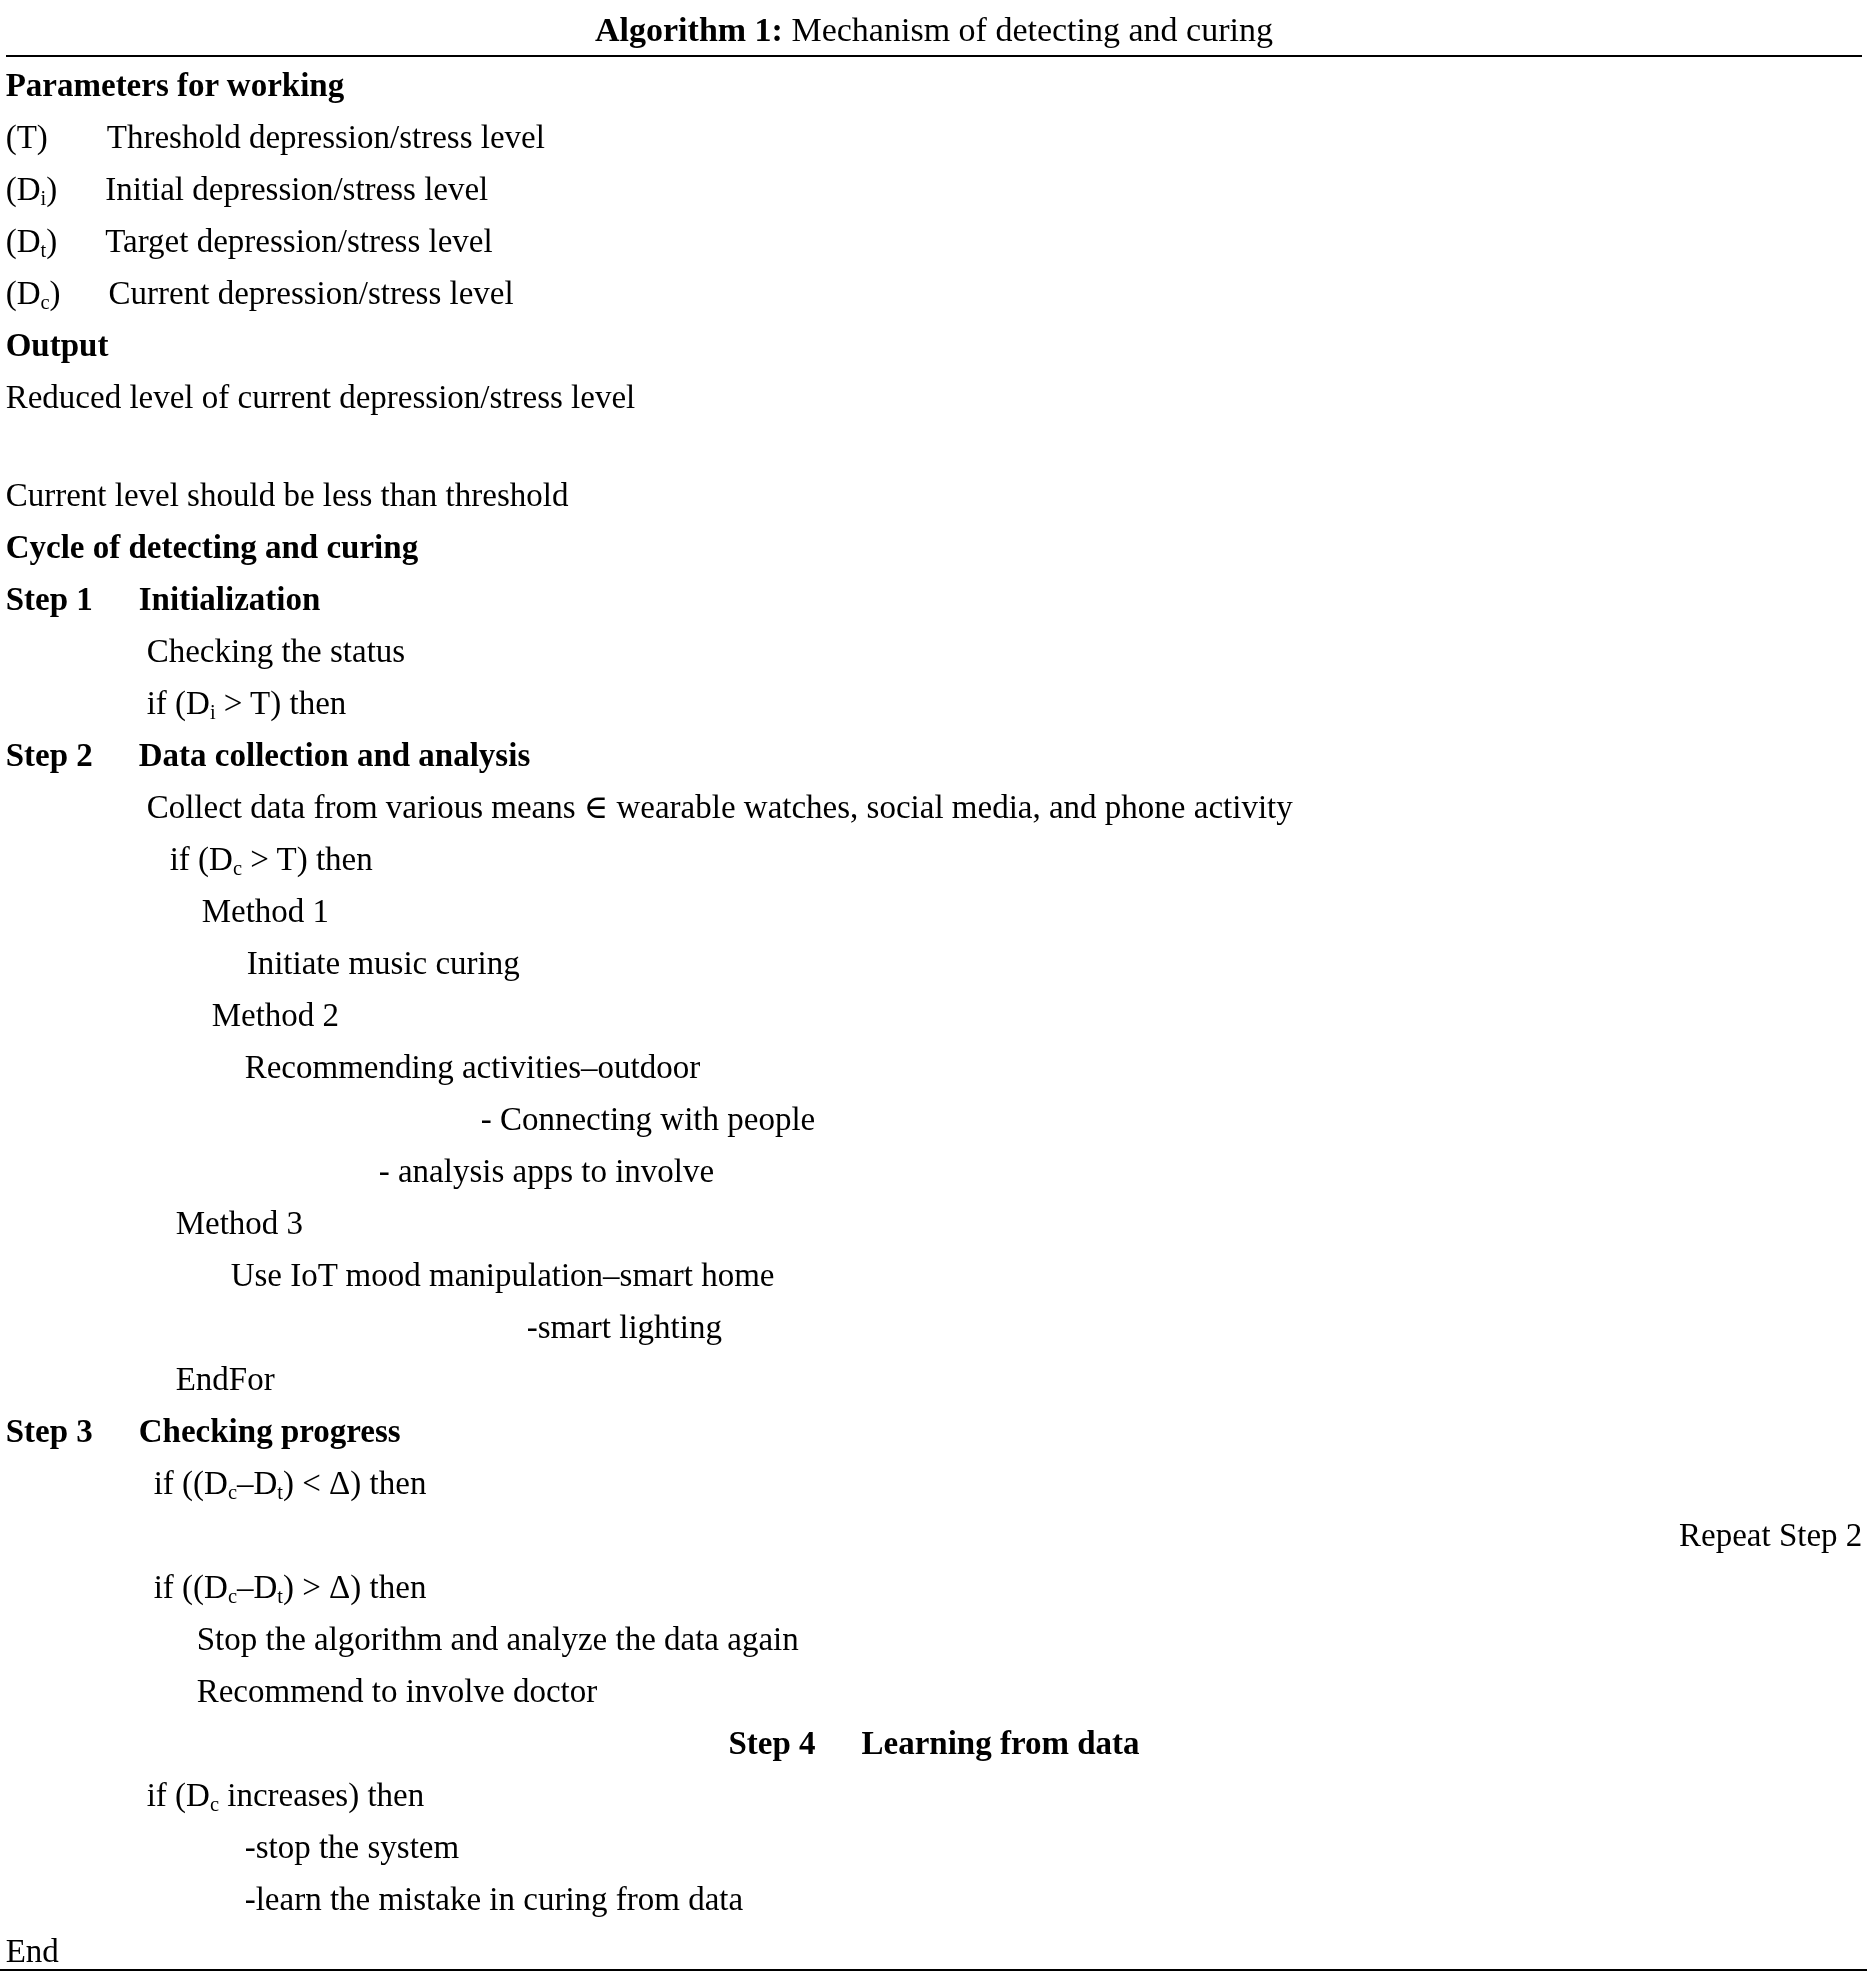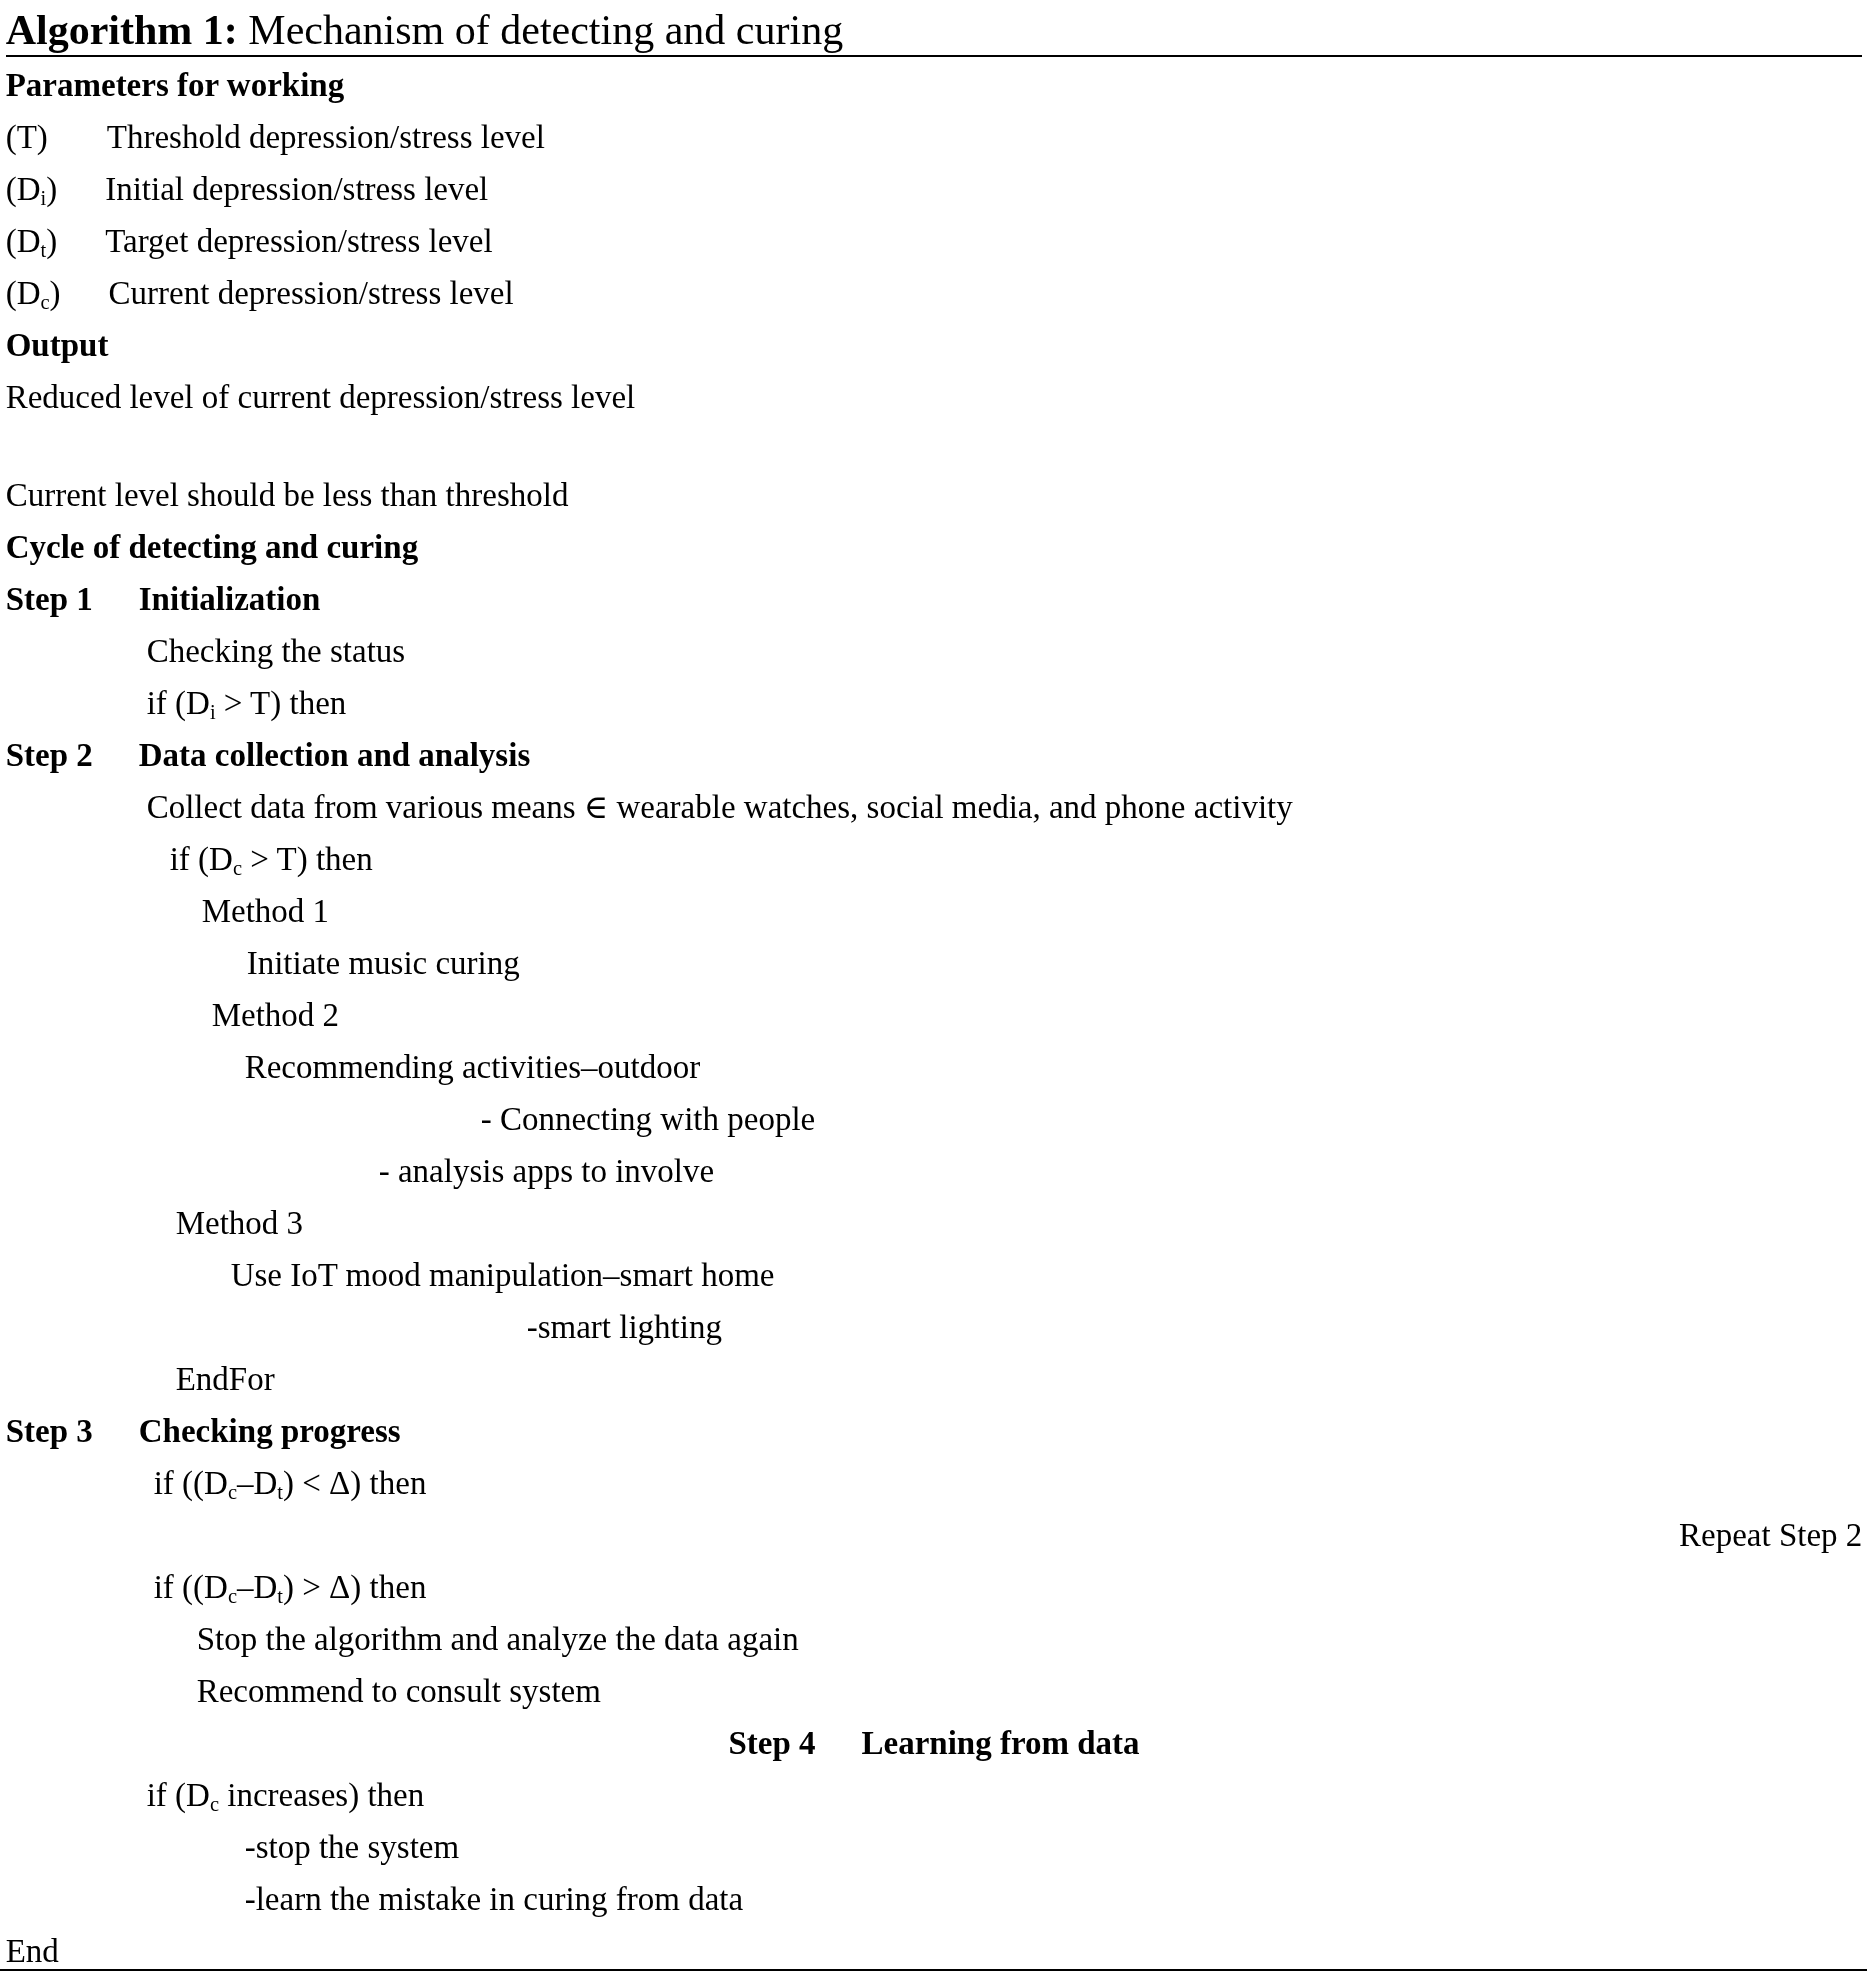--- a/index.html
+++ b/index.html
@@ -14,22 +14,23 @@
     width: 1868px;
     height: 1971px;
     padding: 0 5.7px;
     border-bottom: 2.9px solid #000000;
     overflow: hidden;
   }
   .title-row {
     padding: 7.6px 0 3.8px 0;
     line-height: 44px;
     border-bottom: 2.9px solid #000000;
-    font-size: 42px;
+    font-size: 34px;
     white-space: nowrap;
+    text-align: center;
   }
   .bold { font-weight: bold; }
   .body-lines { padding-top: 1.9px; }
   .line {
     height: 52px;
     line-height: 52px;
     white-space: nowrap;
   }
   .sub {
     font-size: 0.62em;
@@ -67,21 +68,21 @@
       <div class="line" style="padding-left: 373px;"><span>- analysis apps to involve</span></div>
       <div class="line" style="padding-left: 170px;"><span>Method 3</span></div>
       <div class="line" style="padding-left: 225px;"><span>Use IoT mood manipulation–smart home</span></div>
       <div class="line" style="padding-left: 521px;"><span>-smart lighting</span></div>
       <div class="line" style="padding-left: 170px;"><span>EndFor</span></div>
       <div class="line" style="padding-left: 0px;"><span class="bold">Step 3</span><span class="gap" style="width: 46px;"></span><span class="bold">Checking progress</span></div>
       <div class="line" style="padding-left: 148px;"><span>if ((D</span><span class="sub">c</span><span>–D</span><span class="sub">t</span><span>) &lt; Δ) then</span></div>
       <div class="line" style="padding-left: 191px; text-align: right;"><span>Repeat Step 2</span></div>
       <div class="line" style="padding-left: 148px;"><span>if ((D</span><span class="sub">c</span><span>–D</span><span class="sub">t</span><span>) &gt; Δ) then</span></div>
       <div class="line" style="padding-left: 191px;"><span>Stop the algorithm and analyze the data again</span></div>
-      <div class="line" style="padding-left: 191px;"><span>Recommend to consult system</span></div>
+      <div class="line" style="padding-left: 191px;"><span>Recommend to involve doctor</span></div>
       <div class="line" style="padding-left: 0px; text-align: center;"><span class="bold">Step 4</span><span class="gap" style="width: 46px;"></span><span class="bold">Learning from data</span></div>
       <div class="line" style="padding-left: 141px;"><span>if (D</span><span class="sub">c</span><span> increases) then</span></div>
       <div class="line" style="padding-left: 239px;"><span>-stop the system</span></div>
       <div class="line" style="padding-left: 239px;"><span>-learn the mistake in curing from data</span></div>
       <div class="line" style="padding-left: 0px;"><span>End</span></div>
     </div>
 </div>
 
 
 </body></html>

